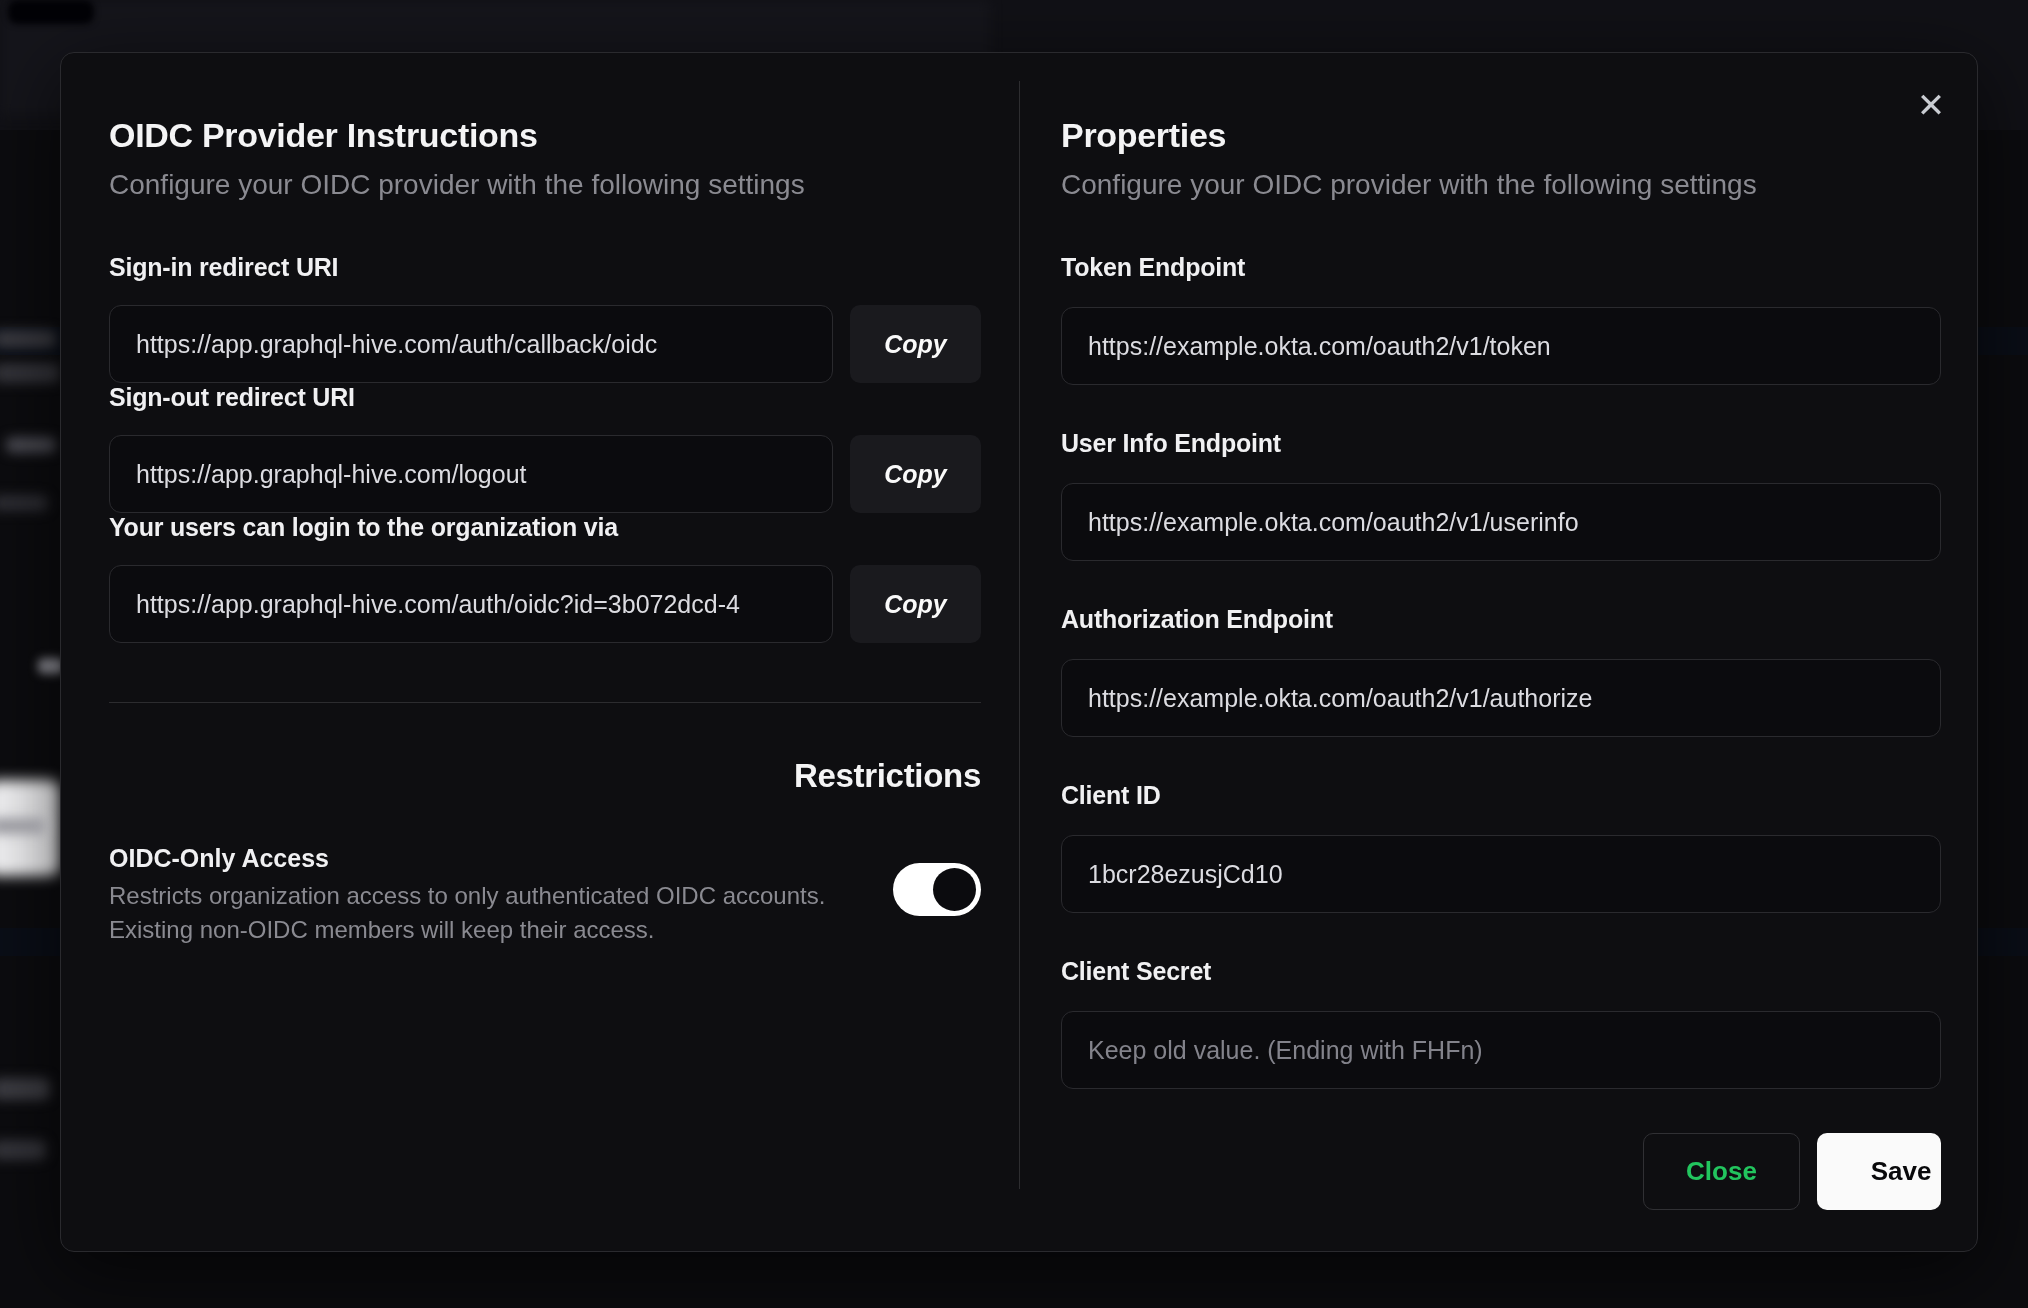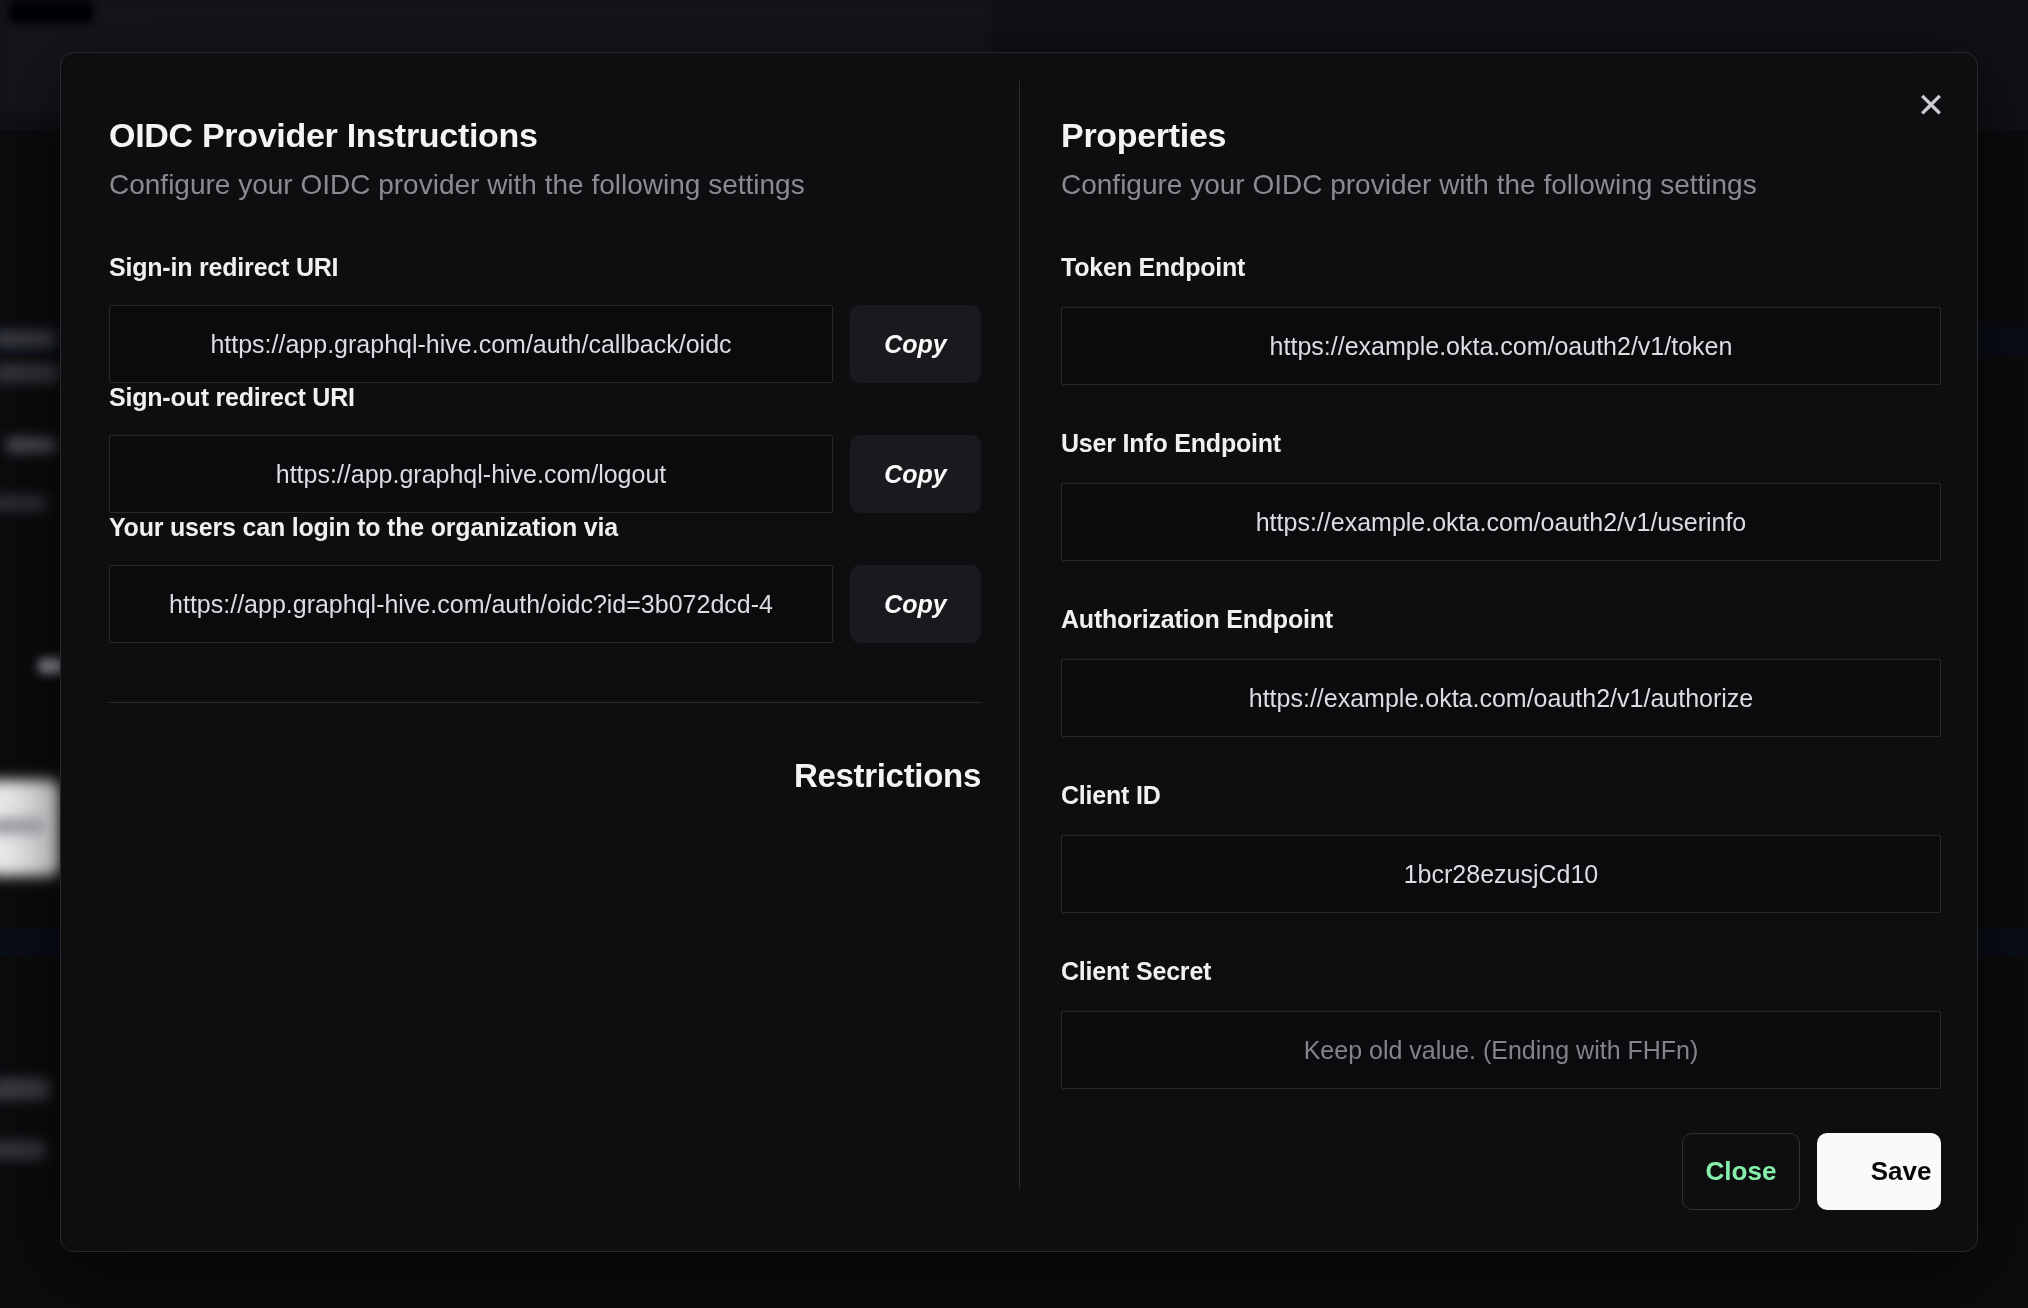--- a/index.html
+++ b/index.html
@@ -80,26 +80,26 @@
 
   .field-row { display: flex; gap: 17px; }
   .col-left .field  { }
   .col-right .field { margin-bottom: 44px; }
 
   .text-input {
     flex: 1; width: 100%;
     height: 78px;
     background: #0b0b0e;
     border: 1px solid #2a2a2e;
-    border-radius: 2px;
+    border-radius: 12px;
     padding: 0 26px;
     font-family: "Liberation Sans", "DejaVu Sans", sans-serif;
     font-size: 25px; color: #dcdce1;
     outline: none;
-    white-space: nowrap; overflow: hidden; text-overflow: clip; text-align: center;
+    white-space: nowrap; overflow: hidden; text-overflow: clip;
   }
   .text-input::placeholder { color: #83838b; }
 
   .copy-btn {
     flex: 0 0 131px; height: 78px;
     background: #1a1a1e; border: none; border-radius: 10px;
     color: #fafafa; font-size: 25px; font-weight: 700;
     font-family: "Liberation Sans", sans-serif;
     cursor: pointer;
     font-style: italic;
@@ -142,22 +142,22 @@
     margin-top: 33px;
     display: flex; justify-content: flex-end; gap: 17px;
   }
   .btn {
     height: 77px; border-radius: 10px;
     font-family: "Liberation Sans", sans-serif;
     font-size: 26px; font-weight: 700;
     cursor: pointer;
   }
   .btn-close {
-    width: 118px;
-    background: transparent; border: 1px solid #303034; color: #86efac;
+    width: 157px;
+    background: transparent; border: 1px solid #303034; color: #22c55e;
   }
   .btn-save {
     width: 124px;
     background: #fafafa; border: none; color: #09090b; padding-left: 44px;
   }
 </style>
 </head>
 <body>
 
 <div id="stage">
@@ -209,20 +209,30 @@
         <div class="field-row">
           <input class="text-input" readonly="" value="https://app.graphql-hive.com/auth/oidc?id=3b072dcd-4" style="">
           <button class="copy-btn">Copy</button>
         </div>
       </div>
 
       <hr class="hr">
 
       <div class="restrictions-title">Restrictions</div>
 
+      <div class="oidc-only-row">
+        <div>
+          <div class="oidc-only-label">OIDC-Only Access</div>
+          <div class="oidc-only-desc">Restricts organization access to only authenticated OIDC accounts.</div>
+          <div class="oidc-only-desc">Existing non-OIDC members will keep their access.</div>
+        </div>
+        <button class="toggle" aria-checked="true">
+          <span class="knob"></span>
+        </button>
+      </div>
     </div>
 
     <div class="col col-right">
       <div class="sec-title">Properties</div>
       <div class="sec-sub">Configure your OIDC provider with the following settings</div>
 
       <div class="field">
         <div class="field-label">Token Endpoint</div>
         <div class="field-row">
           <input class="text-input" value="https://example.okta.com/oauth2/v1/token" style="">

